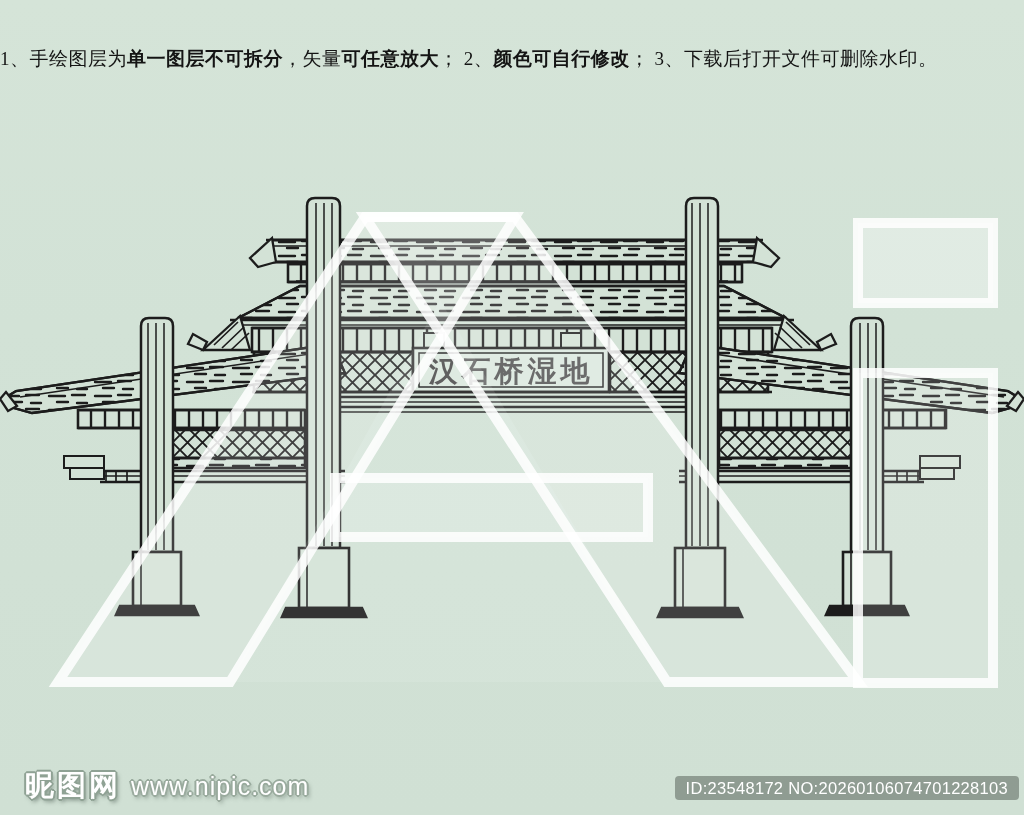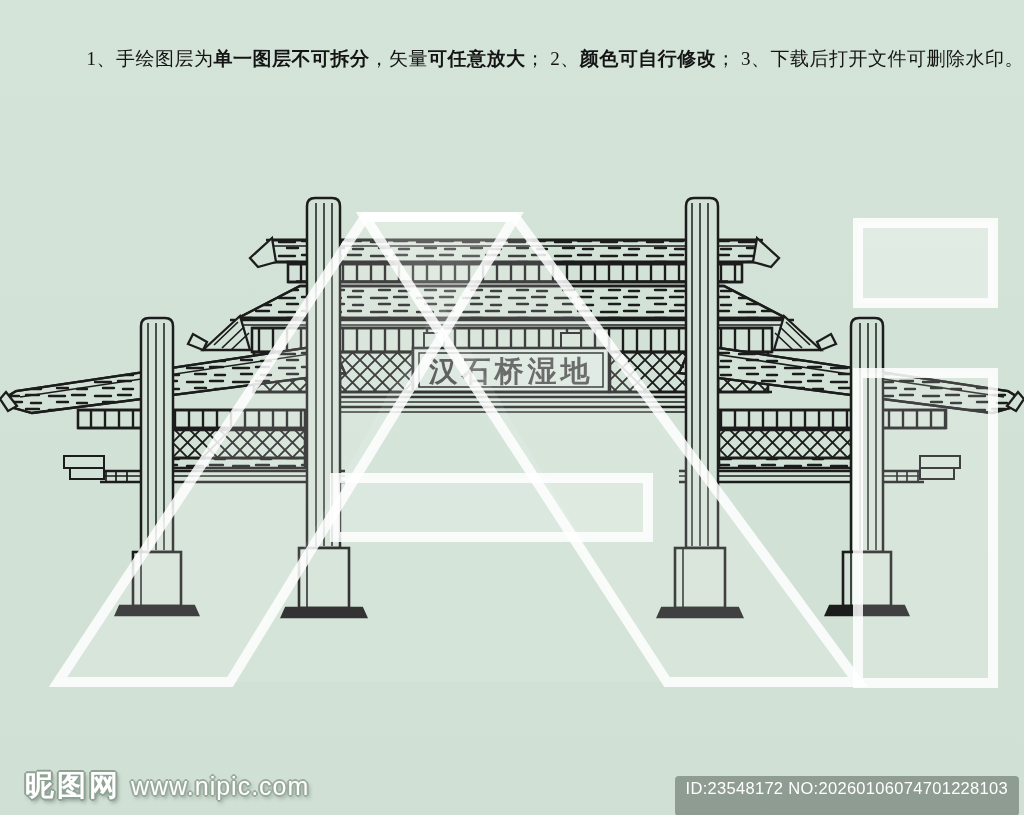--- a/index.html
+++ b/index.html
@@ -3,21 +3,21 @@
 <meta charset="utf-8">
 <style>
   html,body{margin:0;padding:0;background:#888;}
   .canvas{
     position:relative;width:1024px;height:815px;overflow:hidden;
     background:linear-gradient(180deg,#d5e4d8 0%,#d2e2d6 40%,#d0e0d4 100%);
     font-family:"Liberation Sans",sans-serif;
   }
   
   .notice{
-    position:absolute;top:46px;left:0;width:100%;text-align:right;
+    position:absolute;top:46px;left:0;width:100%;text-align:left;
     font-family:"Liberation Serif","DejaVu Serif",serif;
     font-size:19px;color:#141414;letter-spacing:.5px;white-space:nowrap;
   }
   .notice b{font-weight:bold;}
   
   .art{position:absolute;left:0;top:0;}
   
   .footer-logo{
     position:absolute;left:16px;top:766px;display:flex;align-items:baseline;gap:10px;
     color:#ffffff;user-select:none;
@@ -29,21 +29,21 @@
       2px 3px 4px rgba(110,125,115,.9);
     padding-left:9px;
   }
   .footer-logo .url{
     font-size:25px;font-weight:normal;letter-spacing:1px;
     text-shadow:-2px 0 0 #9aab9e,2px 0 0 #9aab9e,0 -2px 0 #9aab9e,0 2px 0 #9aab9e,
       -1px -1px 0 #9aab9e,1px 1px 0 #9aab9e,-1px 1px 0 #9aab9e,1px -1px 0 #9aab9e,
       2px 3px 4px rgba(110,125,115,.9);
   }
   .id-badge{
-    position:absolute;right:5px;top:776px;height:40px;line-height:24px;
+    position:absolute;right:5px;top:776px;height:24px;line-height:24px;
     padding:0 11px;border-radius:4px;
     background:rgba(104,115,105,.62);
     color:#ffffff;font-size:16.5px;letter-spacing:.3px;white-space:nowrap;
   }
 </style>
 </head>
 <body>
 
 <div class="canvas">
 

